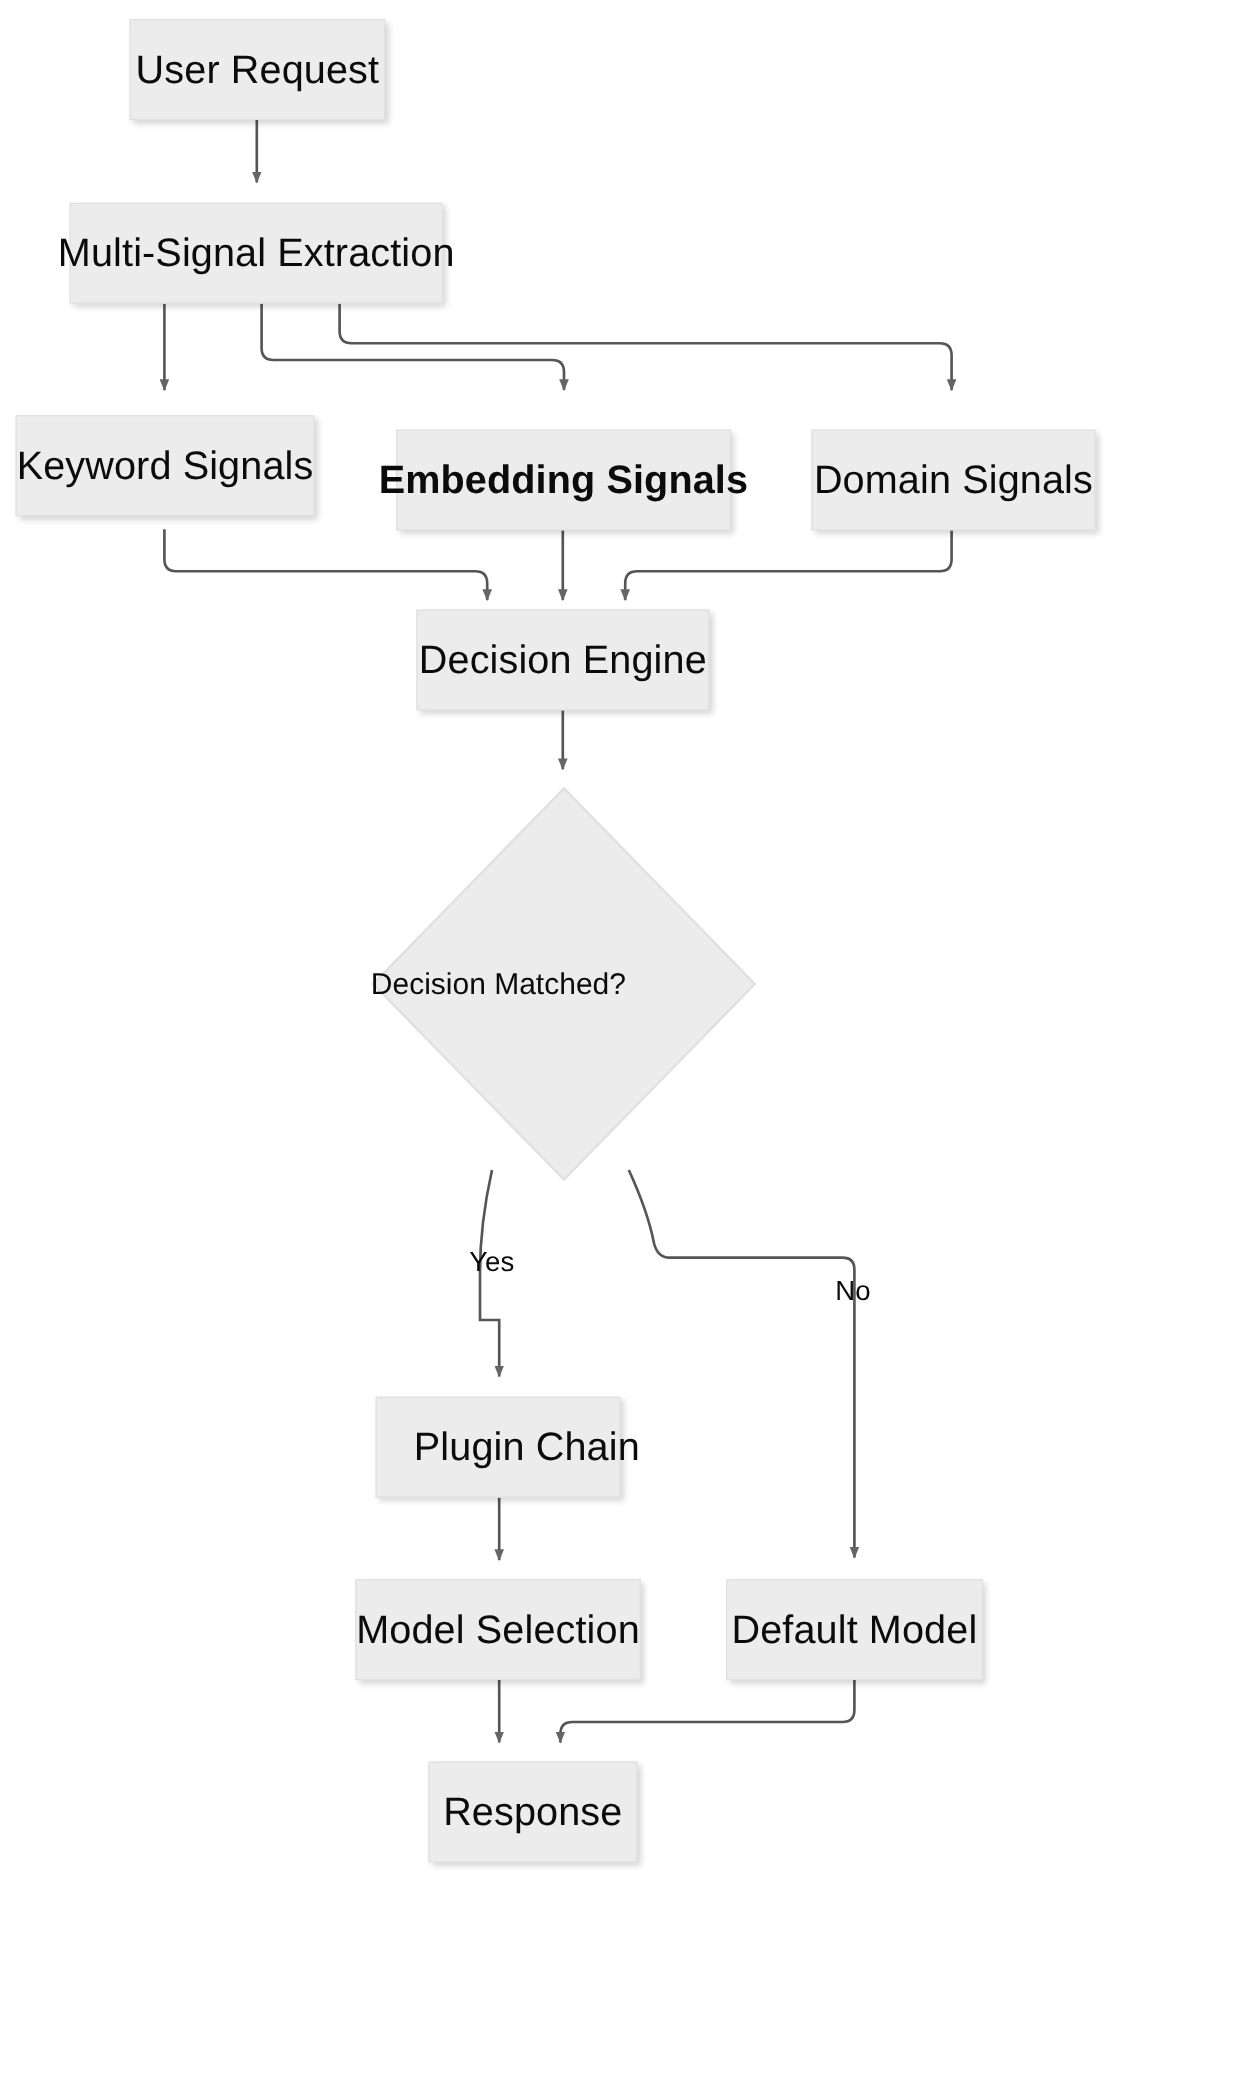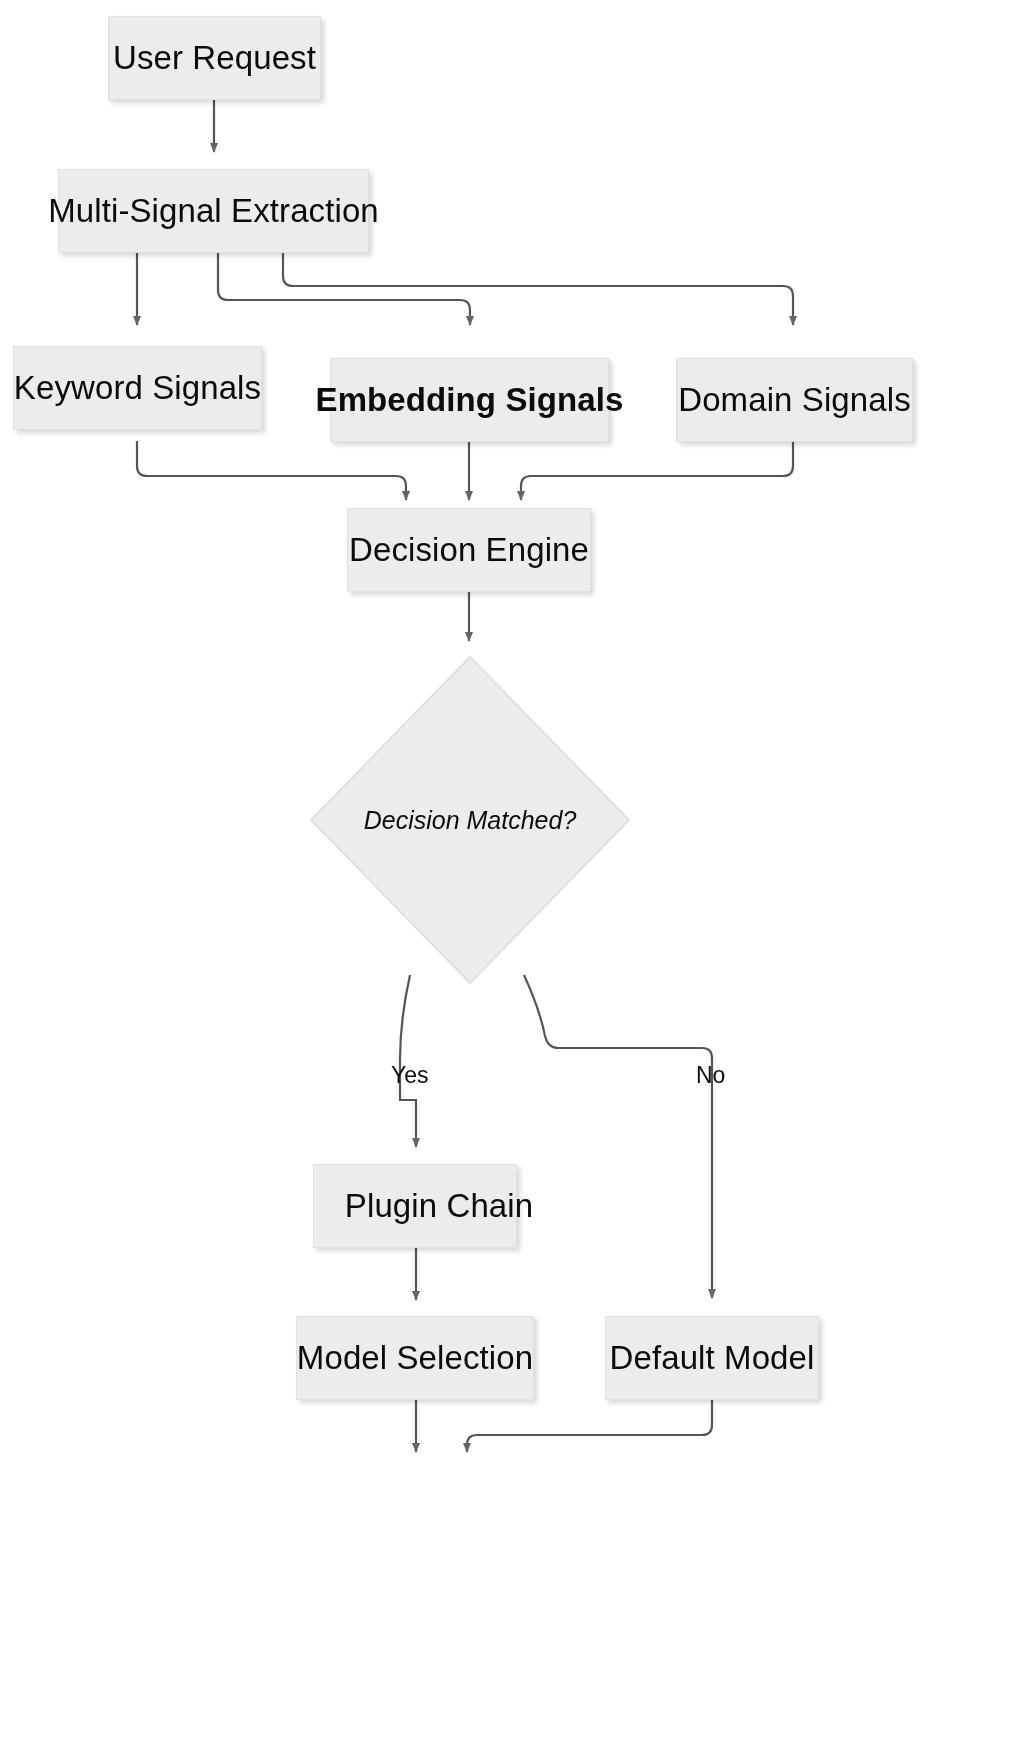--- a/index.html
+++ b/index.html
@@ -46,22 +46,20 @@
   }
   .node-label {
     display: block;
     text-align: center;
   }
   .diamond-wrap {
     position: absolute;
     z-index: 2;
     display: flex;
     align-items: center;
-    justify-content: center;
-    font-style: italic;
   }
   .diamond-shape {
     position: absolute;
     left: 0;
     top: 0;
     width: 100%;
     height: 100%;
   }
   .diamond-wrap .node-label {
     position: relative;
@@ -156,22 +154,25 @@
   </div>
 
   <div class="node" style="left:296px; top:1316px; width:238px; height:84px;">
     <span class="node-label">Model Selection</span>
   </div>
 
   <div class="node" style="left:605px; top:1316px; width:214px; height:84px;">
     <span class="node-label">Default Model</span>
   </div>
 
+  <div class="node" style="left:357px; top:1468px; width:174px; height:84px;">
+    <span class="node-label">Response</span>
+  </div>
 
-  <div class="edge-label" style="left:391px; top:1062px;">
+  <div class="edge-label" style="left:391px; top:1038px;">
     <span>Yes</span>
   </div>
 
   <div class="edge-label" style="left:696px; top:1062px;">
     <span>No</span>
   </div>
 
 </div>
 
 </body></html>

